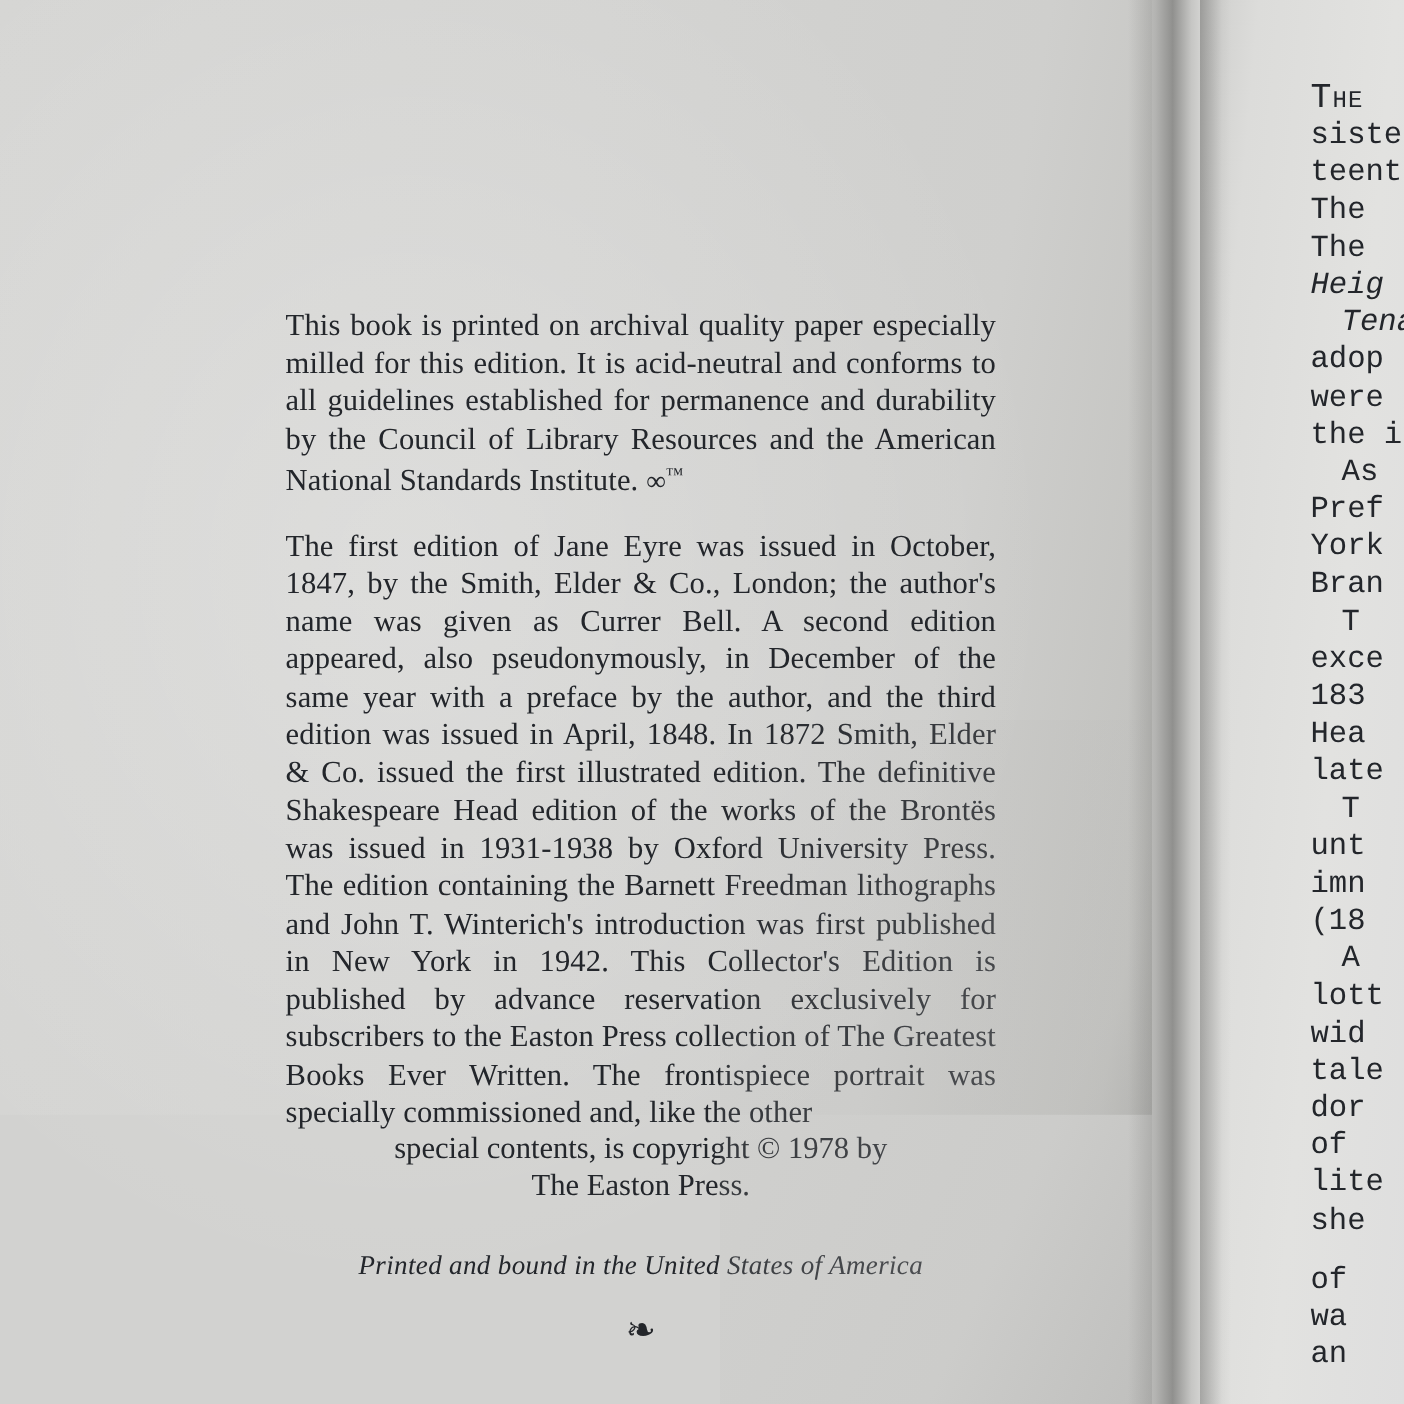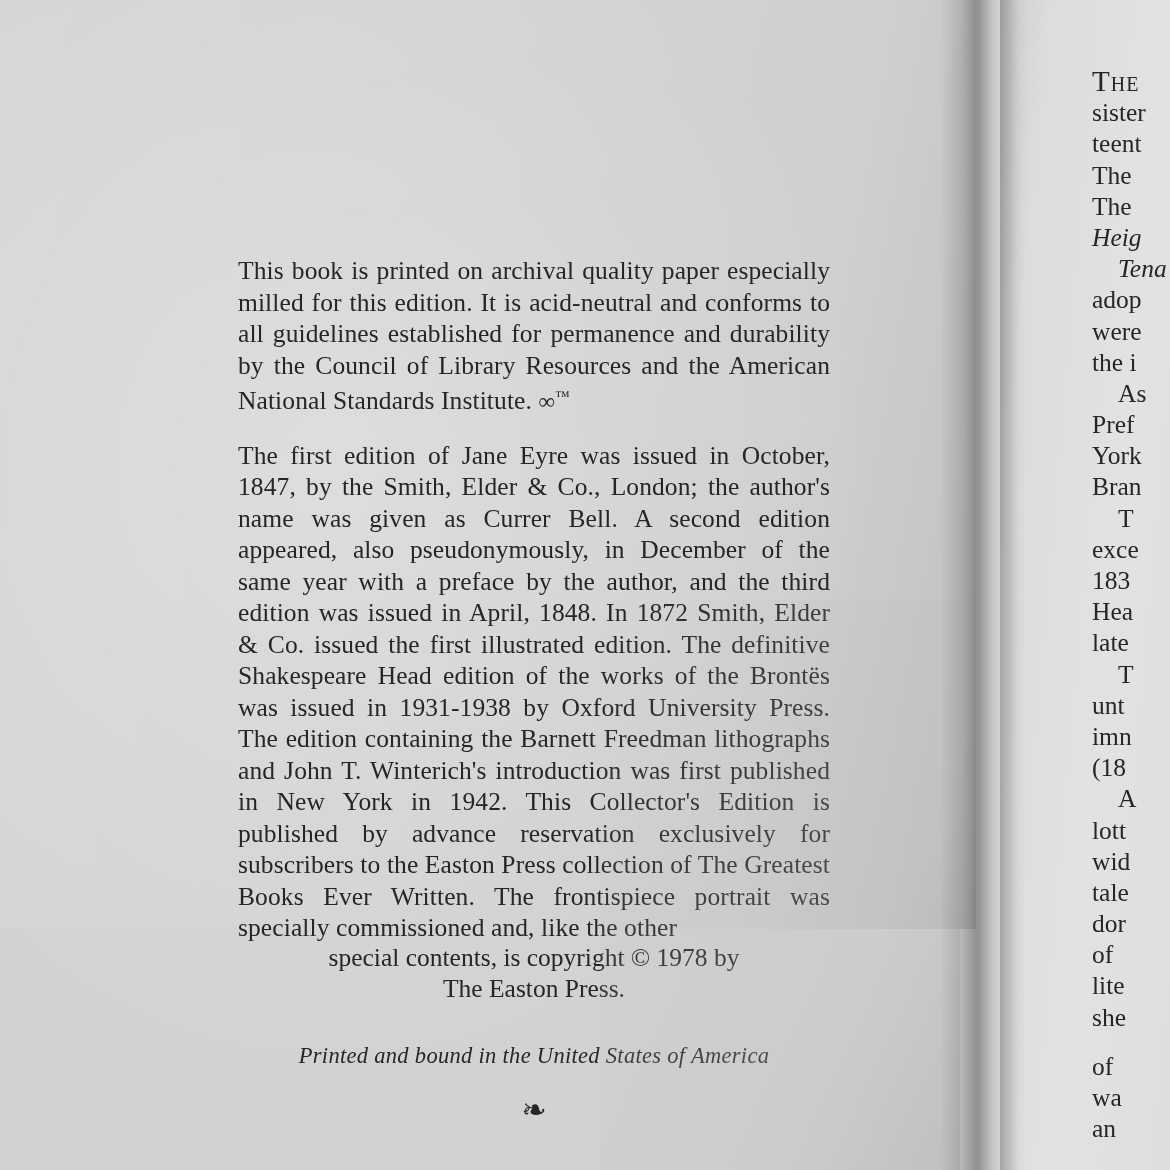--- a/index.html
+++ b/index.html
@@ -22,21 +22,20 @@
   }
 
   
   .verso {
     position: absolute;
     left: 0;
     top: 0;
     width: 960px;
     height: 929px;
     background: linear-gradient(100deg, #d6d6d4 0%, #d3d3d1 45%, #cfcfcd 78%, #c2c2bf 96%, #b4b4b1 100%);
-    padding-left: 16px;
   }
   .verso-shade {
     position: absolute;
     left: 0; top: 0;
     width: 960px; height: 1170px;
     background: radial-gradient(ellipse at 35% 40%, rgba(255,255,255,0.22) 0%, rgba(255,255,255,0.0) 62%);
     pointer-events: none;
   }
 
   
@@ -52,20 +51,21 @@
 
   
   .recto {
     position: absolute;
     left: 1000px;
     top: 0;
     width: 170px;
     height: 1170px;
     background: linear-gradient(95deg, #cdcdcb 0%, #dcdcda 18%, #e2e2e0 60%, #dedede 100%);
     overflow: hidden;
+    font-family: Liberation Mono, monospace;
   }
   .recto-edge {
     position: absolute;
     left: 0; top: 0;
     width: 26px; height: 1170px;
     background: linear-gradient(90deg, rgba(95,95,93,0.45) 0%, rgba(160,160,158,0.12) 70%, rgba(255,255,255,0) 100%);
   }
 
   
   .colophon {

